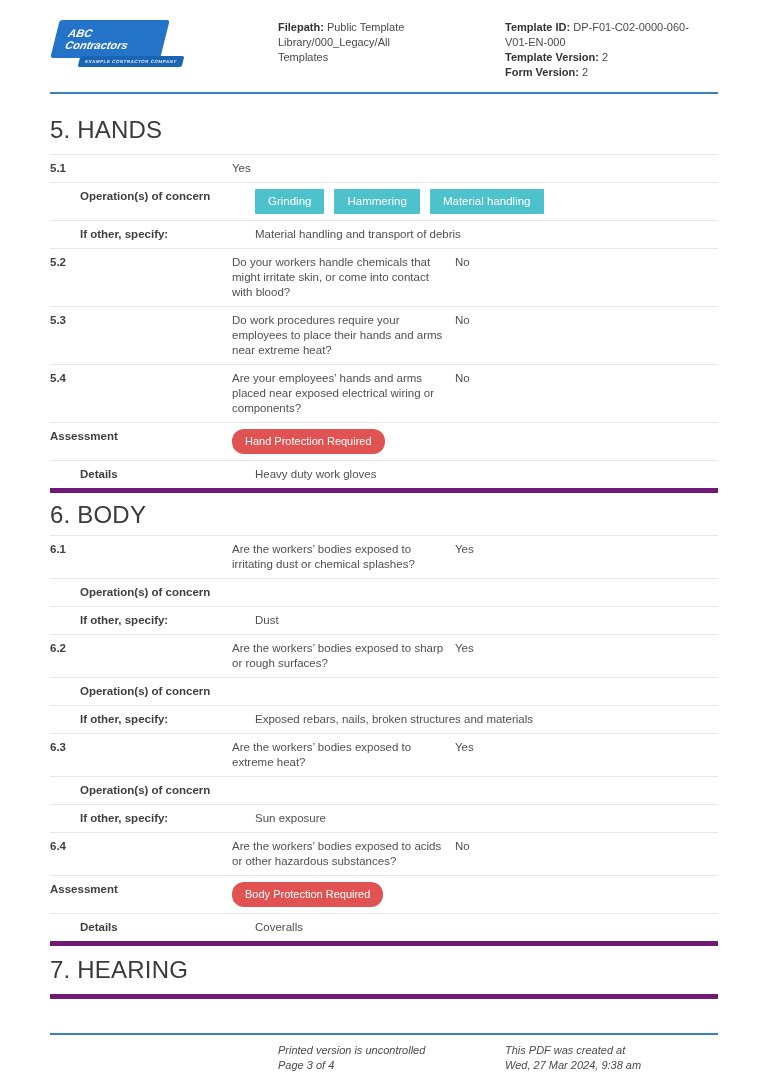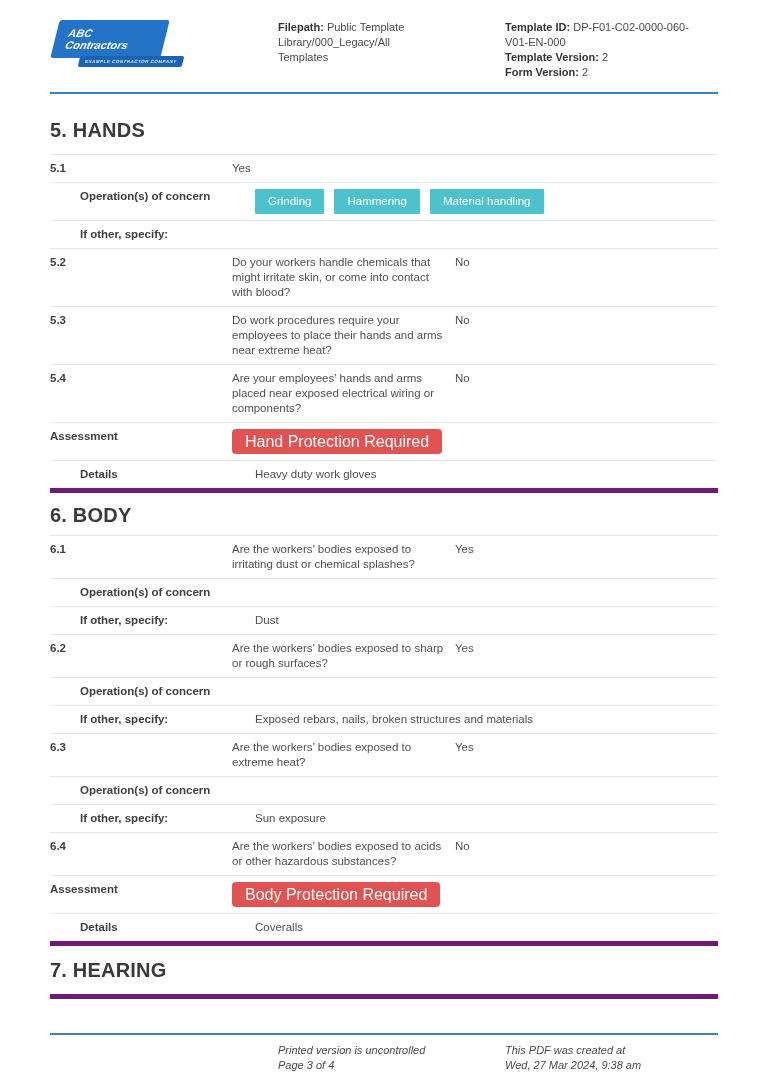--- a/index.html
+++ b/index.html
@@ -50,22 +50,22 @@
   .meta { font-size: 11px; line-height: 15px; color: #4a4a4a; padding-right: 14px; }
   .meta b { color: #333333; }
   .meta .val { white-space: pre-line; }
   .rule-blue {
     height: 2px; background: #3a80c4; border: none;
     margin-top: 12px;
   }
 
   
   h2.sec-title {
-    font-size: 20px; line-height: 24px;
-    font-weight: 700; color: #3a3a3a;
+    font-size: 24px; line-height: 24px;
+    font-weight: 400; color: #3a3a3a;
     letter-spacing: 0.2px;
   }
   .sec-hands h2 { margin: 24px 0 12px 0; }
   .sec-body  h2 { margin: 10px 0 8px 0; }
   .sec-hearing h2 { margin: 12px 0 12px 0; }
 
   .rows { border-bottom: 5px solid #701a75; }
   .row {
     display: grid;
     grid-template-columns: 182px 223px 1fr;
@@ -83,22 +83,22 @@
   .chip {
     background: #4dc2cd; color: #ffffff;
     font-size: 11.5px; line-height: 13px;
     padding: 6px 13px; border-radius: 1px;
     white-space: nowrap;
   }
   .badge-wrap { grid-column: 2 / 4; }
   .badge {
     display: inline-block;
     background: #e05352; color: #ffffff;
-    font-size: 16px; line-height: 13px;
-    padding: 6px 13px; border-radius: 4px;
+    font-size: 11px; line-height: 13px;
+    padding: 6px 13px; border-radius: 12px;
     white-space: nowrap;
   }
 
   
   .ftr { flex: 0 0 auto; padding-bottom: 14px; }
   .ftr-cols {
     display: grid;
     grid-template-columns: 228px 227px 1fr;
     margin-top: 8px;
   }
@@ -150,20 +150,21 @@
           <div class="cell sublabel">Operation(s) of concern</div>
           <div class="chips">
             <span class="chip">Grinding</span>
             <span class="chip">Hammering</span>
             <span class="chip">Material handling</span>
           </div>
         </div>
 
         <div class="row">
           <div class="cell sublabel">If other, specify:</div>
+          <div class="cell subvalue">Material handling and transport of debris</div>
         </div>
 
         <div class="row">
           <div class="cell num">5.2</div>
           <div class="cell question">Do your workers handle chemicals that
 might irritate skin, or come into contact
 with blood?</div>
           <div class="cell answer">No</div>
         </div>
 

